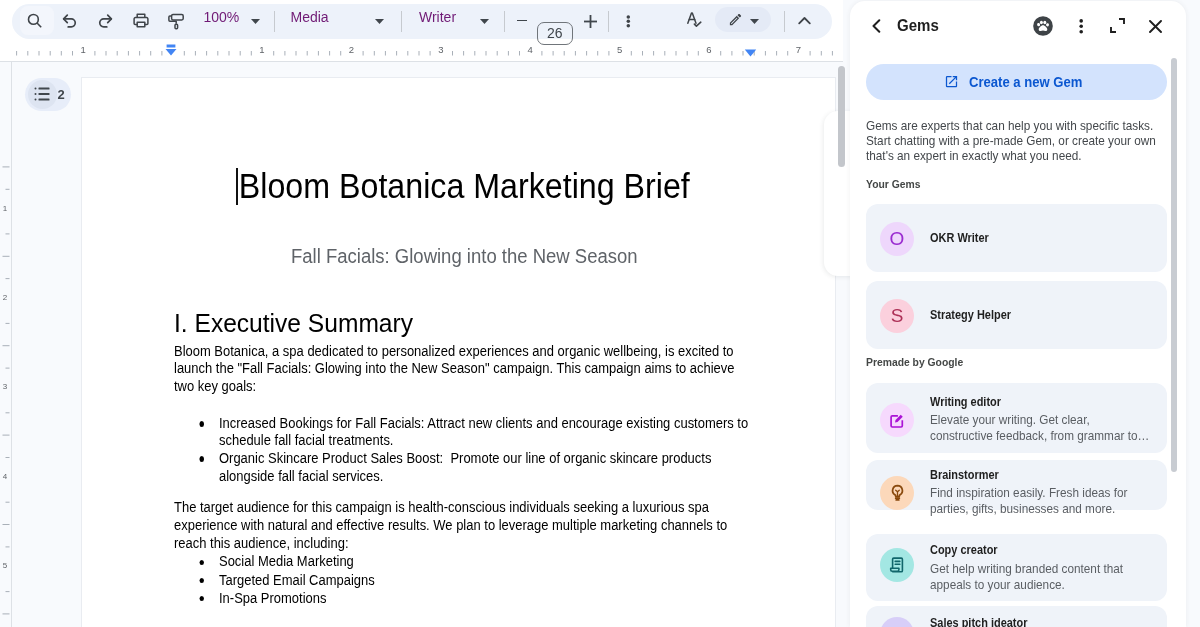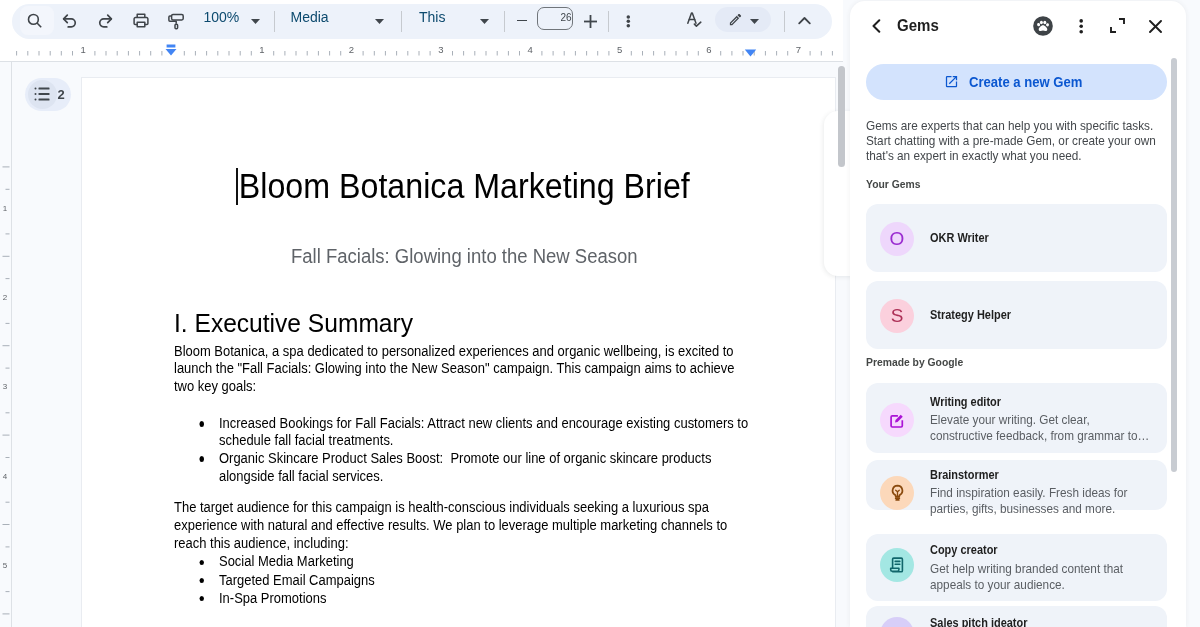--- a/index.html
+++ b/index.html
@@ -1,21 +1,21 @@
 <!DOCTYPE html>
 <html><head><meta charset="utf-8">
 <style>
 *{margin:0;padding:0;box-sizing:border-box}
 html,body{width:1200px;height:627px;overflow:hidden}
 body{font-family:"Liberation Sans",sans-serif;background:#f8fafd;position:relative}
 .abs{position:absolute}
 .topband{left:0;top:0;width:843px;height:62px;background:#ffffff;border-bottom:1px solid #dde1e6}
 .toolbar{left:12px;top:3.5px;width:820px;height:35px;border-radius:17.5px;background:#edf2fa}
 .sep{width:1px;height:21px;top:10.5px;background:#c6cacf}
-.tbtxt{color:#0c4a6e;font-size:14px;line-height:35px;top:0}
+.tbtxt{color:#701a75;font-size:14px;line-height:35px;top:0}
 .vline{left:10.5px;top:62px;width:1px;height:565px;background:#dde1e6}
 .page{left:81px;top:77px;width:755px;height:550px;background:#fff;border:1px solid #e9ecf1;border-bottom:none}
 .doc{color:#000;letter-spacing:0}
 .docp{position:absolute;font-size:14.67px;line-height:17.72px;color:#000}
 .dot{position:absolute;left:-22.2px;top:6.4px;width:5.6px;height:5.6px;border-radius:50%;background:#000}
 .outpill{left:25px;top:77.5px;width:46px;height:33px;border-radius:16.5px;background:#e7edf9}
 .outcirc{left:27.5px;top:79.5px;width:29px;height:29px;border-radius:50%;background:#dde4f1}
 .sidebar{left:850px;top:1px;width:335.5px;height:626px;background:#fff;border-radius:15px 15px 0 0;box-shadow:0 0 5px rgba(60,64,67,.08)}
 .gemcard{left:865.5px;width:301px;border-radius:12px;background:#eff3f9}
 .gtitle{font-size:12.6px;font-weight:700;color:#1f1f1f;transform:scaleX(0.87);transform-origin:0 0}
@@ -62,27 +62,27 @@
 <div class="abs tbtxt" style="left:203.5px">100%</div>
 <svg class="abs" style="left:251px;top:18.5px" width="9" height="5" viewBox="0 0 9 5">
     <polygon points="0,0 9,0 4.5,5" fill="#40464c"></polygon>
   </svg>
 <div class="abs sep" style="left:274.2px"></div>
 <div class="abs tbtxt" style="left:290.5px">Media</div>
 <svg class="abs" style="left:375.3px;top:18.5px" width="9" height="5" viewBox="0 0 9 5">
     <polygon points="0,0 9,0 4.5,5" fill="#40464c"></polygon>
   </svg>
 <div class="abs sep" style="left:400.9px"></div>
-<div class="abs tbtxt" style="left:419px">This</div>
+<div class="abs tbtxt" style="left:419px">Writer</div>
 <svg class="abs" style="left:479.8px;top:18.5px" width="9" height="5" viewBox="0 0 9 5">
     <polygon points="0,0 9,0 4.5,5" fill="#40464c"></polygon>
   </svg>
 <div class="abs sep" style="left:504px"></div>
 <div class="abs" style="left:517px;top:19.7px;width:10px;height:1.8px;background:#40464c"></div>
-<div class="abs" style="left:537px;top:7px;width:35.5px;height:23px;border:1.3px solid #70757a;border-radius:7px;text-align:right;font-size:10px;line-height:20.5px;color:#40464c">26</div>
+<div class="abs" style="left:537px;top:22px;width:35.5px;height:23px;border:1.3px solid #70757a;border-radius:7px;text-align:center;font-size:14px;line-height:20.5px;color:#40464c">26</div>
 <svg class="abs" style="left:583.5px;top:14.5px" width="13" height="13" viewBox="0 0 13 13">
     <g fill="#40464c">
       <rect x="5.6" y="0" width="1.8" height="13"></rect>
       <rect x="0" y="5.6" width="13" height="1.8"></rect>
     </g>
   </svg>
 <div class="abs sep" style="left:607.7px"></div>
 <svg class="abs" style="left:624.5px;top:12.5px" width="7" height="17" viewBox="0 0 7 17">
     <g fill="#3f4449">
       <circle cx="3.3" cy="3.9" r="1.75"></circle>

